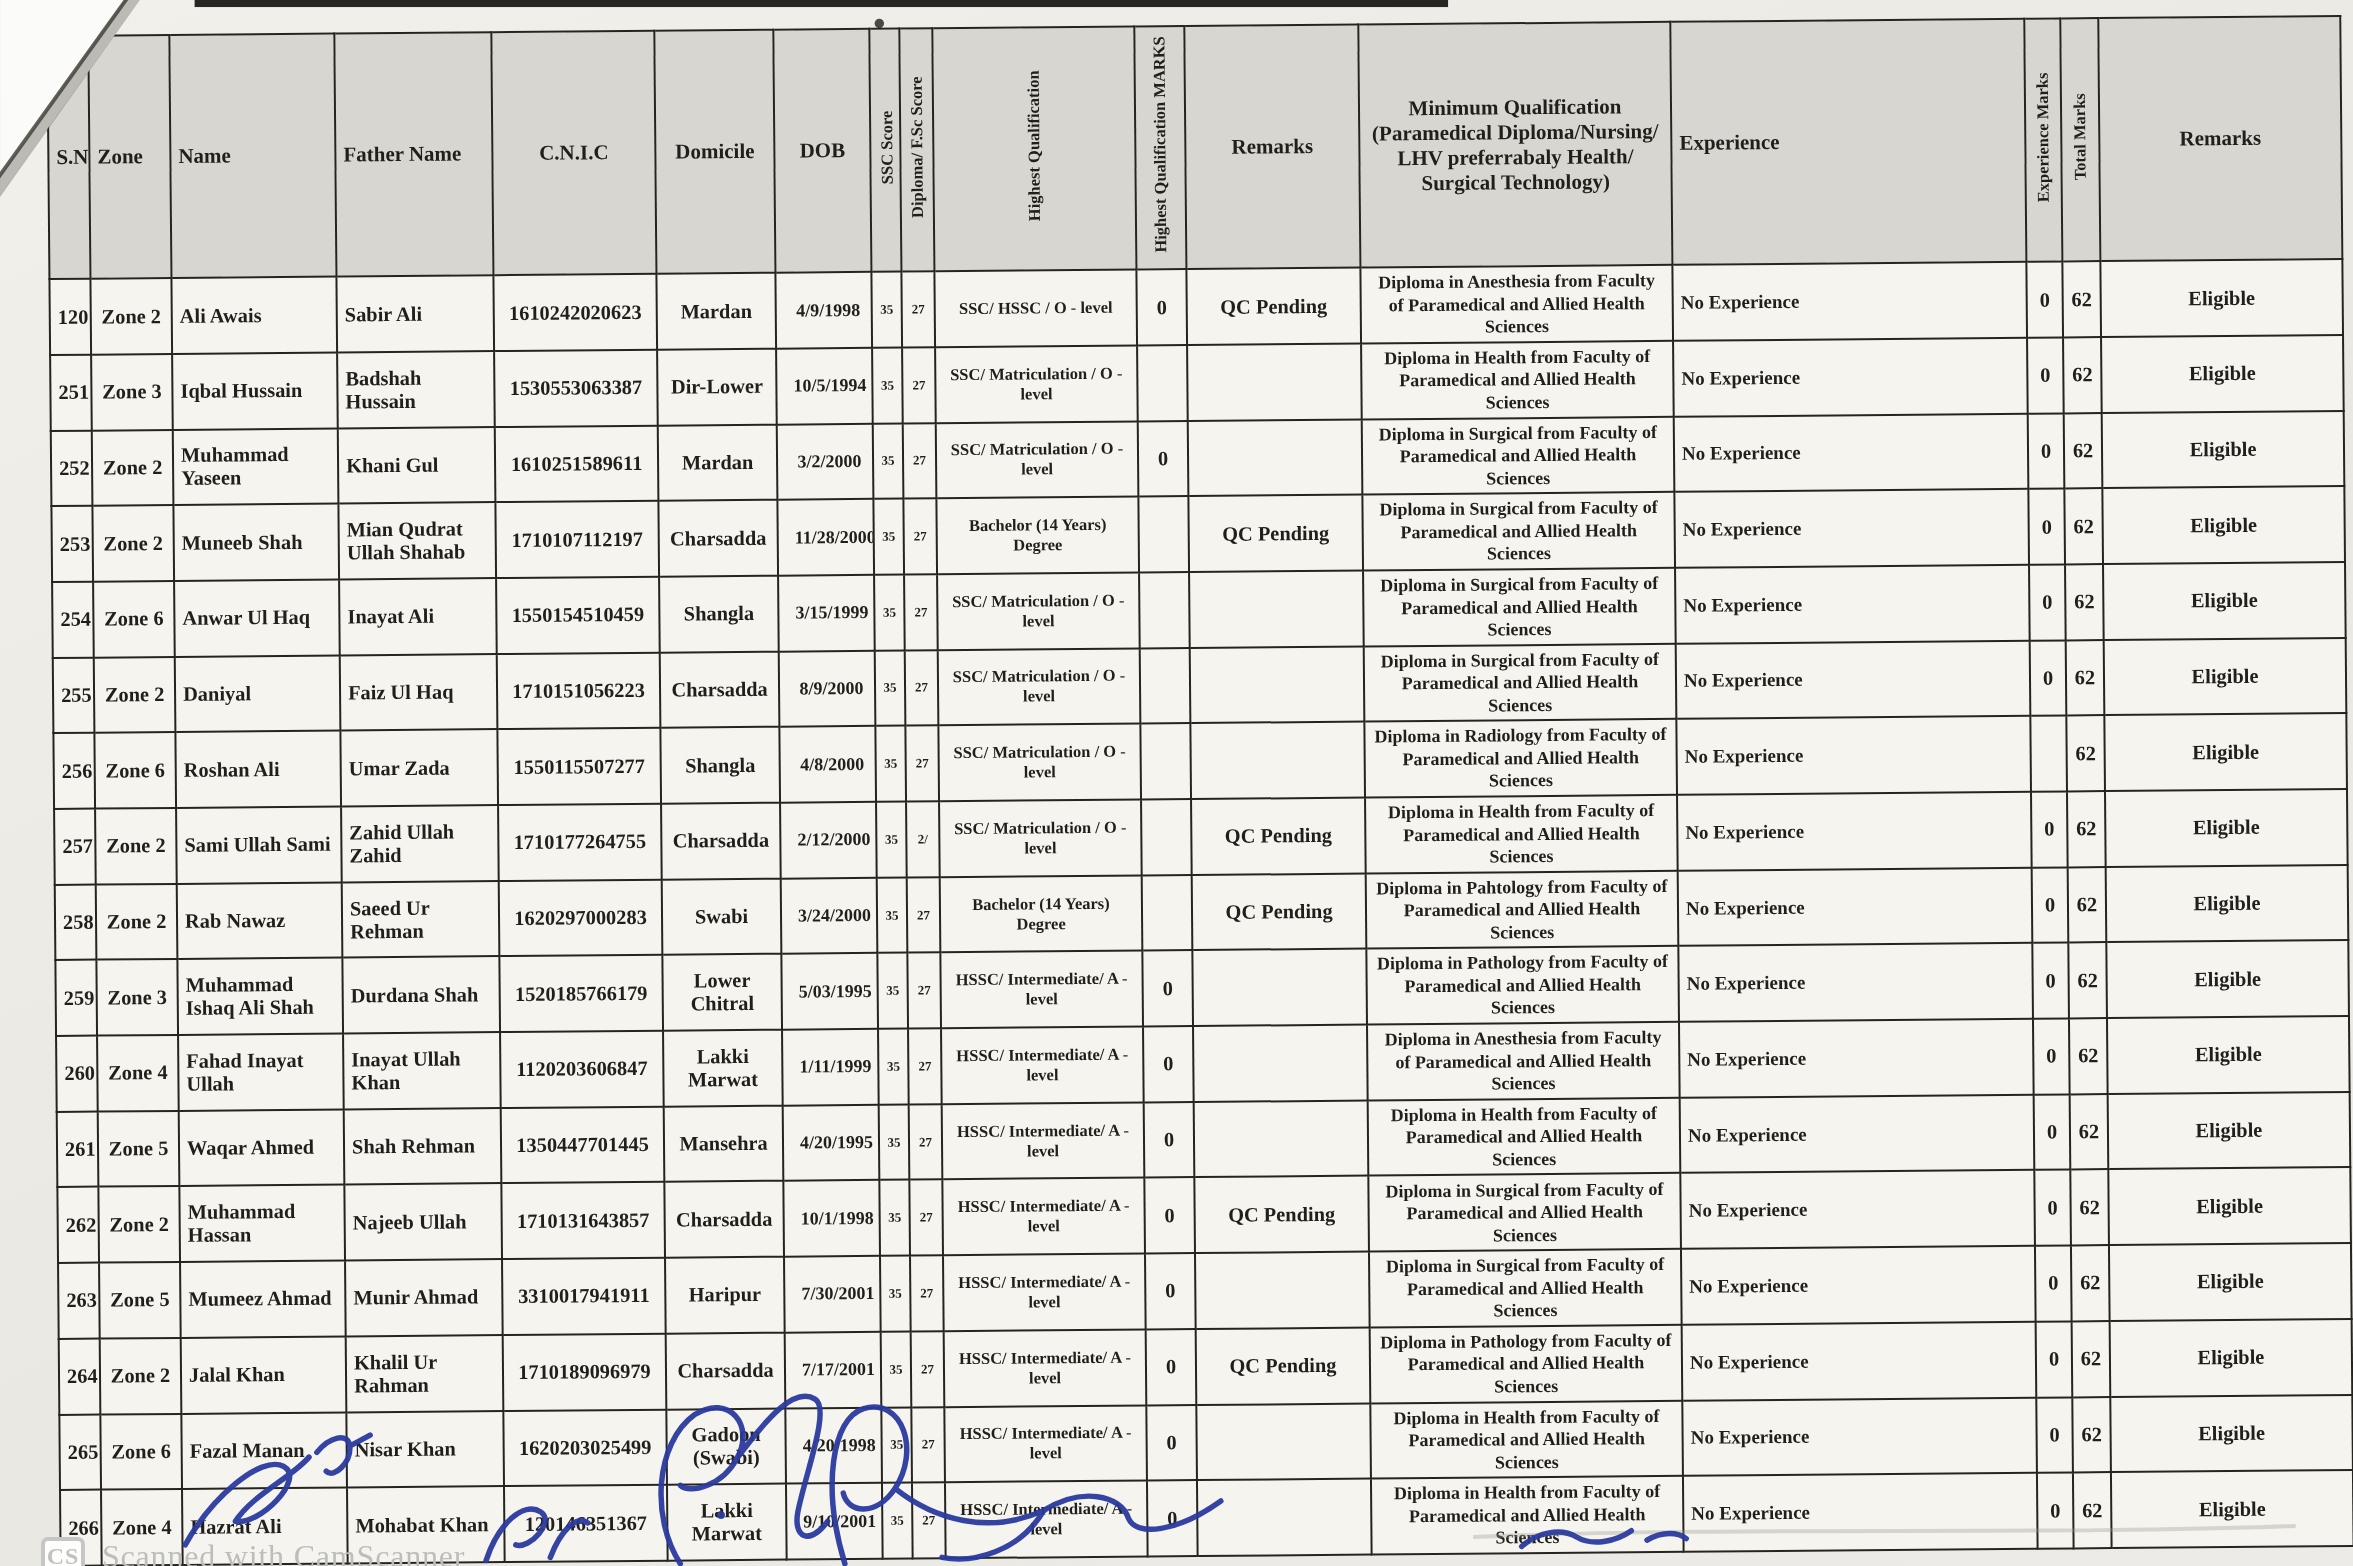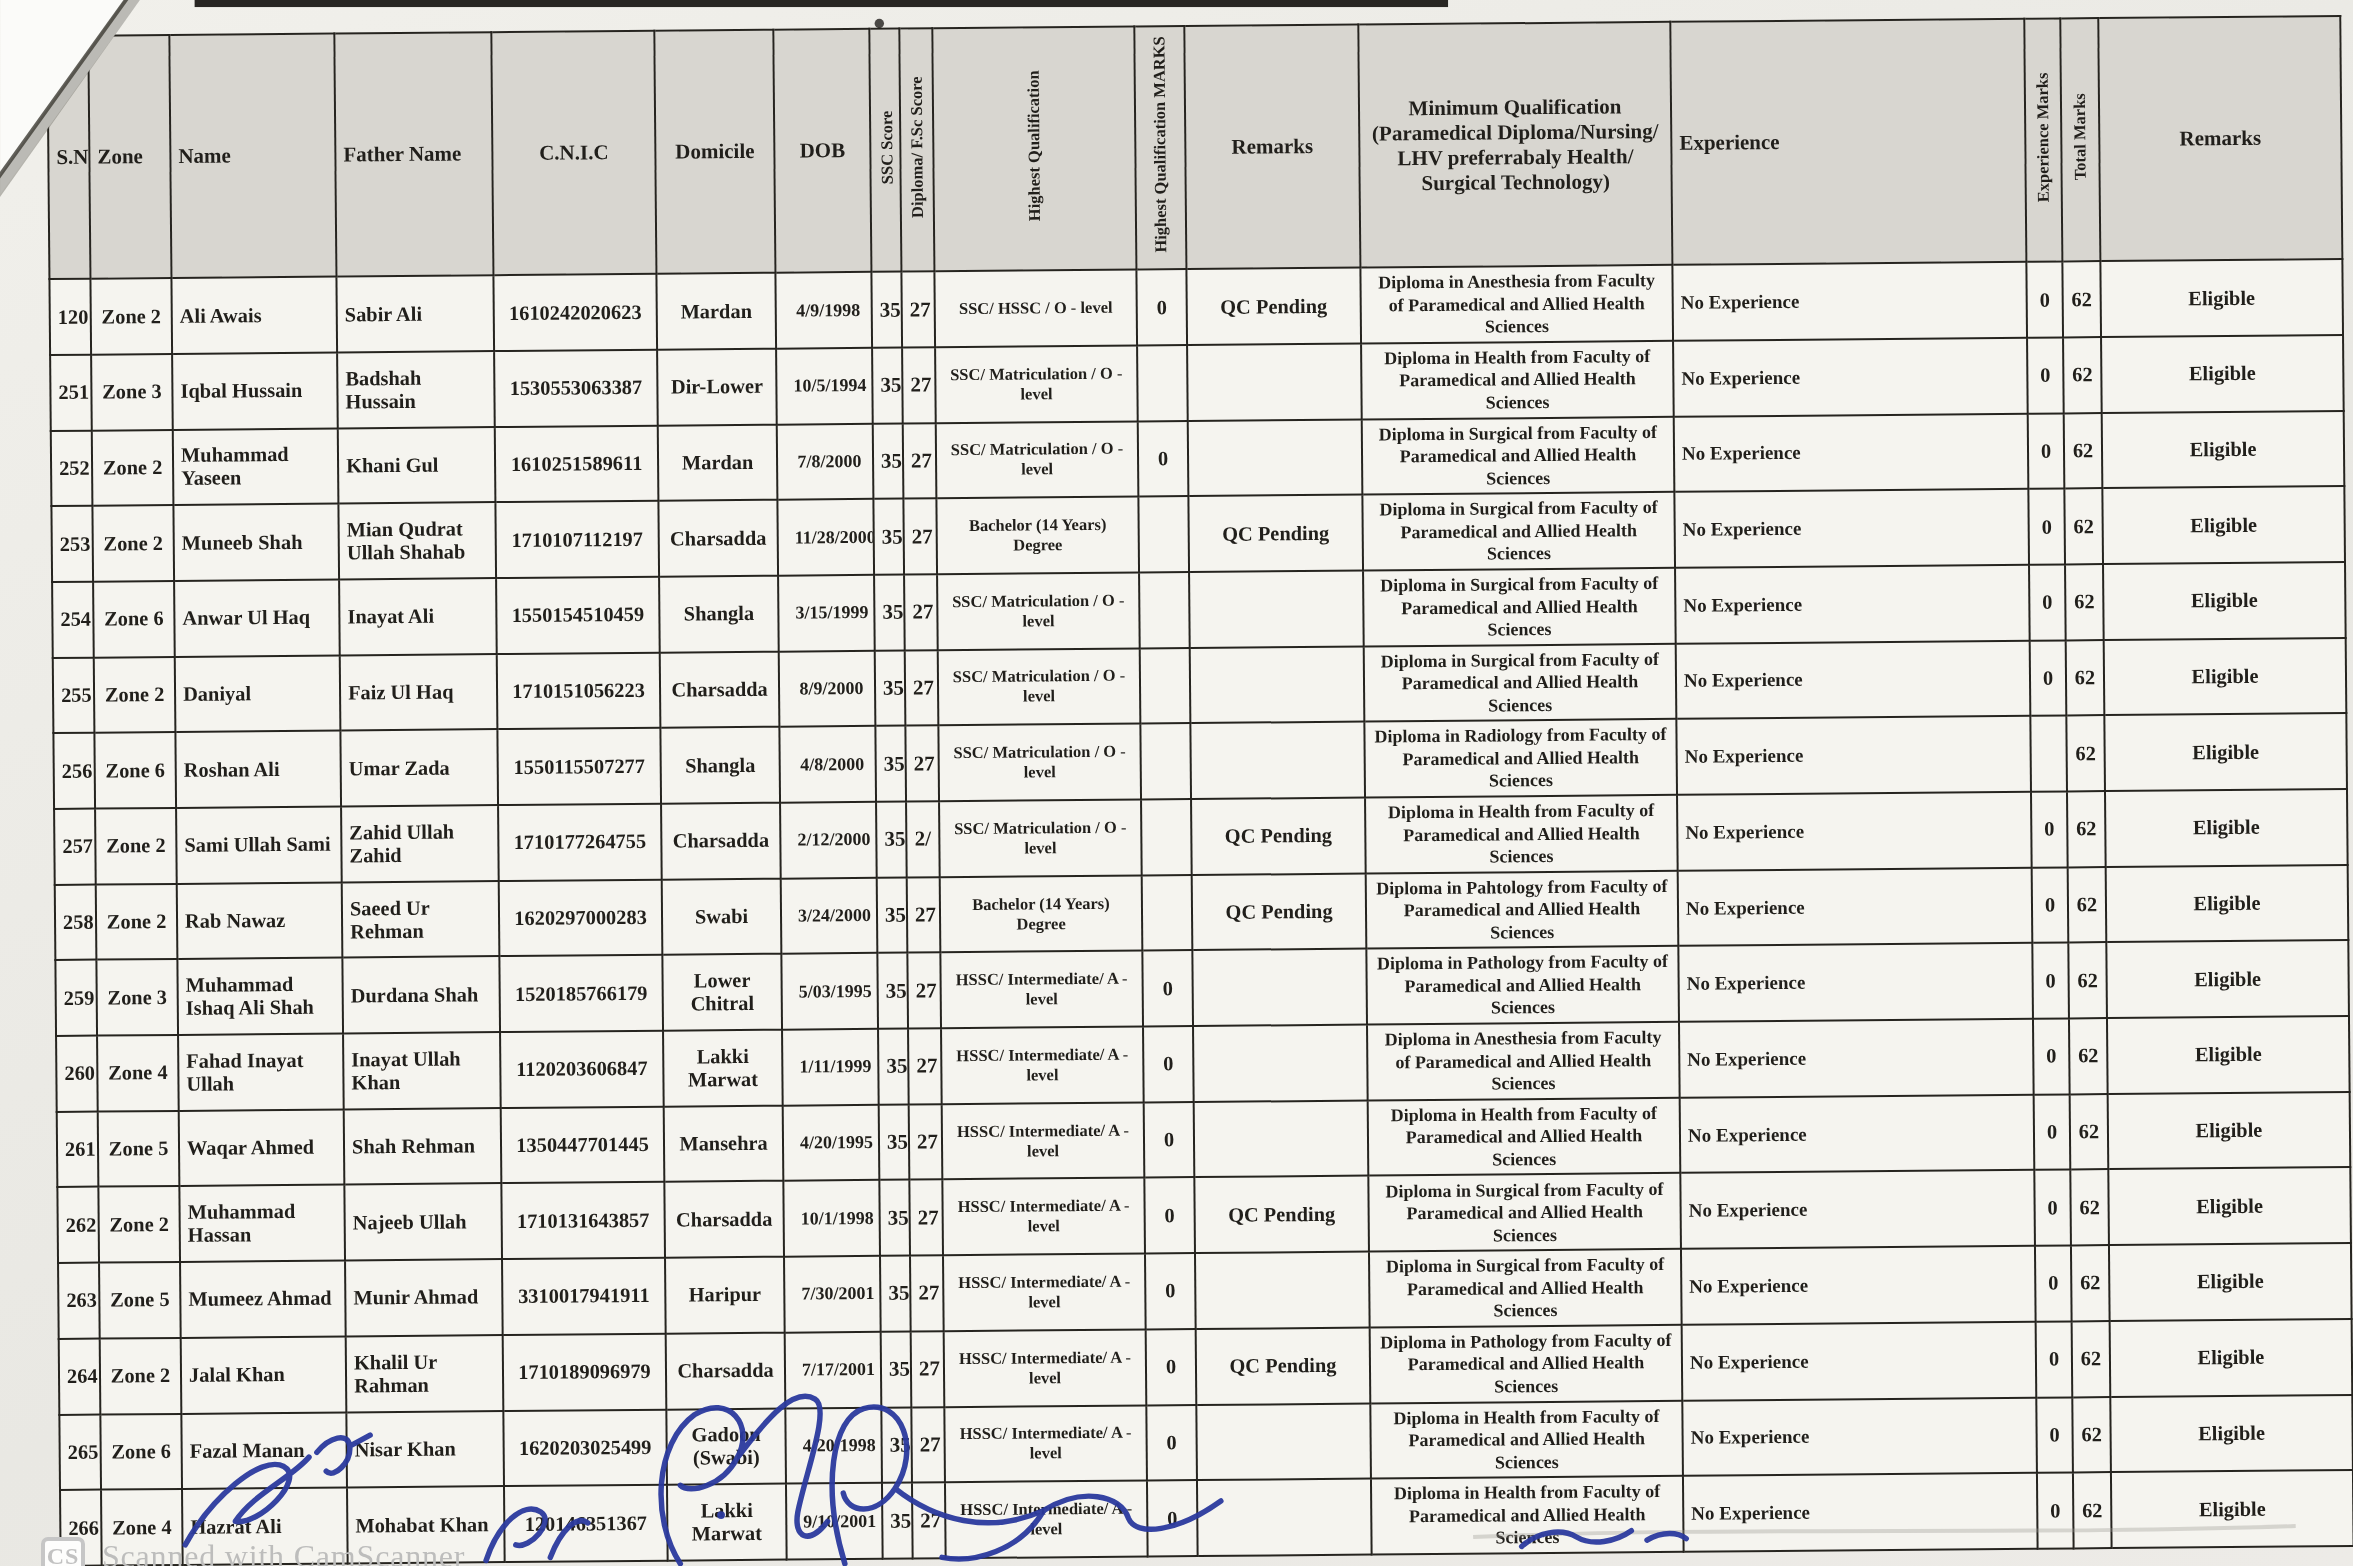--- a/index.html
+++ b/index.html
@@ -15,21 +15,21 @@
         padding:3.1px 7px;overflow:hidden;}
   thead th{background:#d8d6d0;font-weight:bold;font-size:21px;height:235px;
            text-align:center;}
   thead th.h-left{text-align:left;}
   tbody tr{height:74px;}
   td{font-weight:bold;font-size:20.4px;text-align:center;background:#f5f4ef;}
   td.a-left{text-align:left;}
   .vspan{writing-mode:vertical-rl;transform:rotate(180deg);display:inline-block;
          font-size:16.5px;font-weight:bold;line-height:1.05;max-height:229px;}
   .f-dob{font-size:18px;padding-left:16px;}
-  .f-score{font-size:21px;}
+  .f-score{font-size:13px;}
   .f-qual{font-size:16.5px;}
   .f-minq{font-size:18px;line-height:1.25;}
   .f-exp{font-size:19px;}
   
   .artifacts{position:absolute;left:0;top:0;pointer-events:none;}
   
   .watermark{position:absolute;left:41px;top:1537px;display:flex;
              align-items:center;gap:17px;font-family:Liberation Serif, serif;}
   .cs-logo{width:36px;height:30px;border:4.7px solid #c6c6c6;border-radius:7px 7px 2.4px 2.4px;
            color:#c2c2c2;font-weight:bold;font-size:24px;text-align:center;line-height:30px;
@@ -124,21 +124,21 @@
             <td>62</td>
             <td>Eligible</td>
           </tr>
           <tr>
             <td>252</td>
             <td>Zone 2</td>
             <td class="a-left">Muhammad Yaseen</td>
             <td class="a-left">Khani Gul</td>
             <td>1610251589611</td>
             <td>Mardan</td>
-            <td class="f-dob">7/8/2000</td>
+            <td class="f-dob">3/2/2000</td>
             <td class="f-score">35</td>
             <td class="f-score">27</td>
             <td class="f-qual">SSC/ Matriculation / O - level</td>
             <td>0</td>
             <td></td>
             <td class="f-minq">Diploma in Surgical from Faculty of Paramedical and Allied Health Sciences</td>
             <td class="a-left f-exp">No Experience</td>
             <td>0</td>
             <td>62</td>
             <td>Eligible</td>

